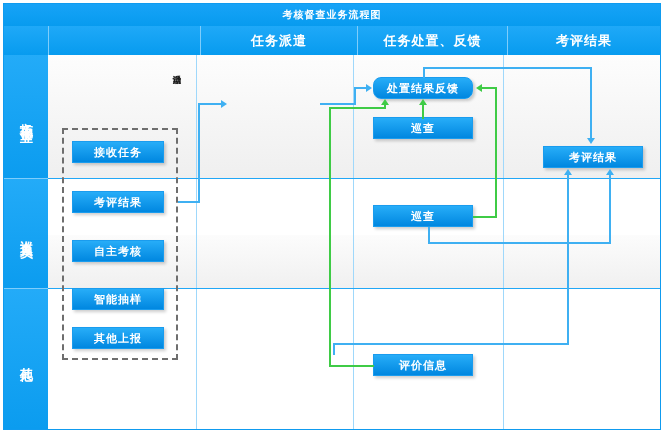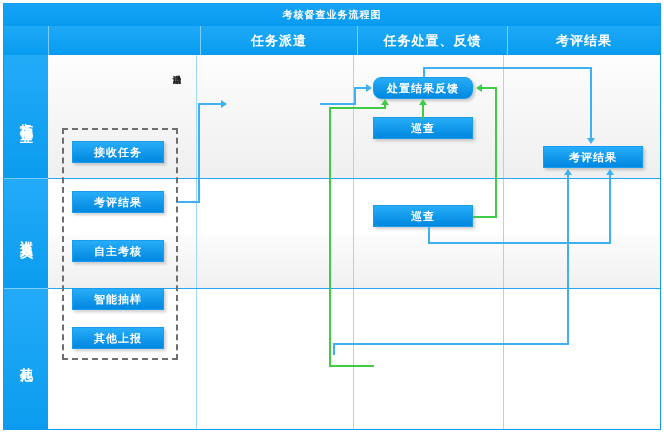--- a/index.html
+++ b/index.html
@@ -129,20 +129,21 @@
     <div class="node" style="left:24px;top:86px;width:92px;height:22px;">接收任务</div>
     <div class="node" style="left:24px;top:136px;width:92px;height:22px;">考评结果</div>
     <div class="node" style="left:24px;top:185px;width:92px;height:22px;">自主考核</div>
     <div class="node" style="left:24px;top:272px;width:92px;height:22px;">其他上报</div>
     <div class="node" style="left:24px;top:233px;width:92px;height:22px;">智能抽样</div>
 
 
     <div class="node" style="left:325px;top:22px;width:100px;height:22px;border-radius:8px;">处置结果反馈</div>
     <div class="node" style="left:325px;top:62px;width:100px;height:22px;">巡查</div>
     <div class="node" style="left:325px;top:150px;width:100px;height:22px;">巡查</div>
+    <div class="node" style="left:325px;top:299px;width:100px;height:22px;">评价信息</div>
 
     <div class="node" style="left:495px;top:91px;width:100px;height:22px;">考评结果</div>
 
     <div class="conn" style="left:130px;top:146px;width:22px;height:2px;"></div>
     <div class="conn" style="left:150px;top:48px;width:2px;height:100px;"></div>
     <div class="conn" style="left:150px;top:48px;width:24px;height:2px;"></div>
     <div class="arrow right" style="left:173px;top:45px;"></div>
 
     <div class="vlabel" style="left:124px;top:13px;">自动派遣</div>
 

